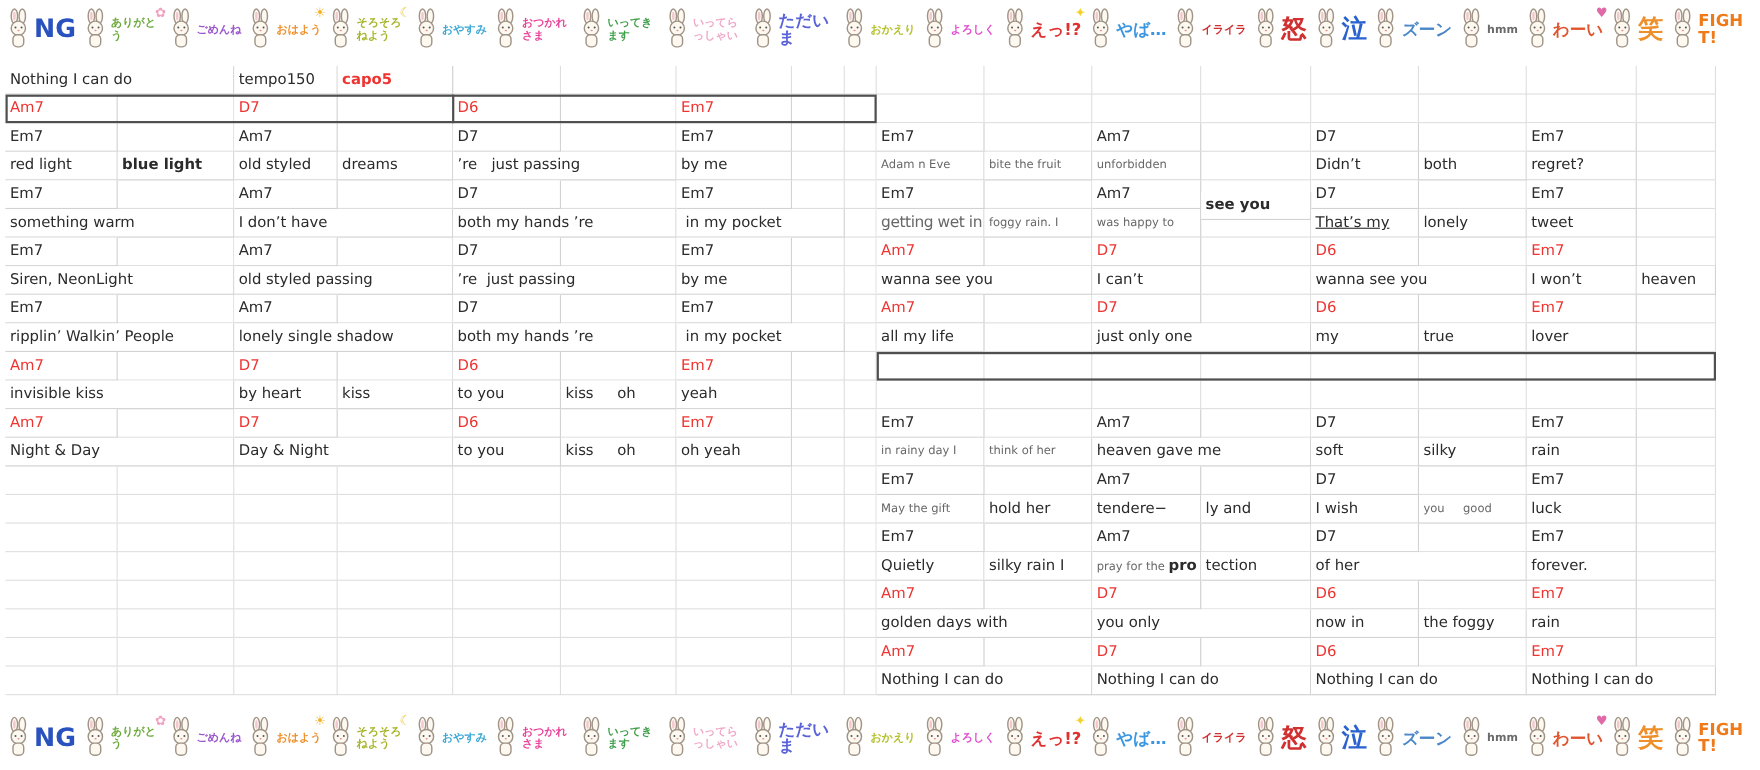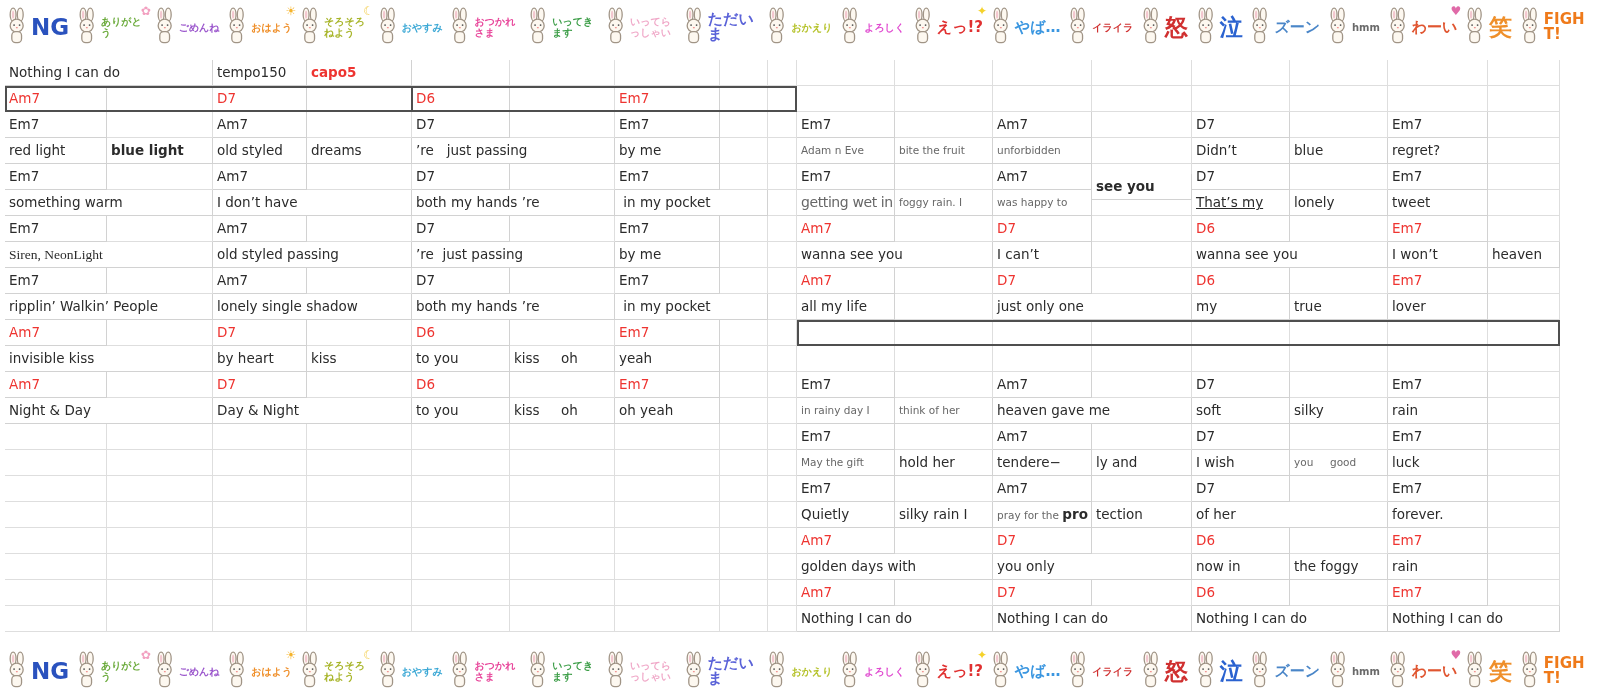--- a/index.html
+++ b/index.html
@@ -776,21 +776,21 @@
         <div class="tcell " style="left: 5px; top: 138px; width: 102px; height: 26px;">red light</div>
         <div class="tcell bold" style="left: 107px; top: 138px; width: 106px; height: 26px;">blue light</div>
         <div class="tcell " style="left: 213px; top: 138px; width: 94px; height: 26px;">old styled</div>
         <div class="tcell " style="left: 307px; top: 138px; width: 105px; height: 26px;">dreams</div>
         <div class="tcell " style="left: 412px; top: 138px; width: 203px; height: 26px;">’re   just passing</div>
         <div class="tcell " style="left: 615px; top: 138px; width: 105px; height: 26px;">by me</div>
         <div class="tcell sg" style="left: 797px; top: 138px; width: 98px; height: 26px;">Adam n Eve</div>
         <div class="tcell sg" style="left: 895px; top: 138px; width: 98px; height: 26px;">bite the fruit</div>
         <div class="tcell sg" style="left: 993px; top: 138px; width: 99px; height: 26px;">unforbidden</div>
         <div class="tcell " style="left: 1192px; top: 138px; width: 98px; height: 26px;">Didn’t</div>
-        <div class="tcell " style="left: 1290px; top: 138px; width: 98px; height: 26px;">blue</div>
+        <div class="tcell " style="left: 1290px; top: 138px; width: 98px; height: 26px;">both</div>
         <div class="tcell " style="left: 1388px; top: 138px; width: 100px; height: 26px;">regret?</div>
         <div class="tcell " style="left: 5px; top: 164px; width: 102px; height: 26px;">Em7</div>
         <div class="tcell " style="left: 213px; top: 164px; width: 94px; height: 26px;">Am7</div>
         <div class="tcell " style="left: 412px; top: 164px; width: 98px; height: 26px;">D7</div>
         <div class="tcell " style="left: 615px; top: 164px; width: 105px; height: 26px;">Em7</div>
         <div class="tcell " style="left: 797px; top: 164px; width: 98px; height: 26px;">Em7</div>
         <div class="tcell " style="left: 993px; top: 164px; width: 99px; height: 26px;">Am7</div>
         <div class="tcell " style="left: 1192px; top: 164px; width: 98px; height: 26px;">D7</div>
         <div class="tcell " style="left: 1388px; top: 164px; width: 100px; height: 26px;">Em7</div>
         <div class="tcell " style="left: 5px; top: 190px; width: 208px; height: 26px;">something warm</div>
@@ -805,21 +805,21 @@
         <div class="tcell " style="left: 1290px; top: 190px; width: 98px; height: 26px;">lonely</div>
         <div class="tcell " style="left: 1388px; top: 190px; width: 100px; height: 26px;">tweet</div>
         <div class="tcell " style="left: 5px; top: 216px; width: 102px; height: 26px;">Em7</div>
         <div class="tcell " style="left: 213px; top: 216px; width: 94px; height: 26px;">Am7</div>
         <div class="tcell " style="left: 412px; top: 216px; width: 98px; height: 26px;">D7</div>
         <div class="tcell " style="left: 615px; top: 216px; width: 105px; height: 26px;">Em7</div>
         <div class="tcell red" style="left: 797px; top: 216px; width: 98px; height: 26px; color: rgb(238, 52, 48);">Am7</div>
         <div class="tcell red" style="left: 993px; top: 216px; width: 99px; height: 26px; color: rgb(238, 52, 48);">D7</div>
         <div class="tcell red" style="left: 1192px; top: 216px; width: 98px; height: 26px; color: rgb(238, 52, 48);">D6</div>
         <div class="tcell red" style="left: 1388px; top: 216px; width: 100px; height: 26px; color: rgb(238, 52, 48);">Em7</div>
-        <div class="tcell " style="left: 5px; top: 242px; width: 208px; height: 26px; font-family: Liberation Serif, serif;">Siren, NeonLight</div>
+        <div class="tcell " style="left: 5px; top: 242px; width: 208px; height: 26px;">Siren, NeonLight</div>
         <div class="tcell " style="left: 213px; top: 242px; width: 199px; height: 26px;">old styled passing</div>
         <div class="tcell " style="left: 412px; top: 242px; width: 203px; height: 26px;">’re  just passing</div>
         <div class="tcell " style="left: 615px; top: 242px; width: 105px; height: 26px;">by me</div>
         <div class="tcell " style="left: 797px; top: 242px; width: 196px; height: 26px;">wanna see you</div>
         <div class="tcell " style="left: 993px; top: 242px; width: 99px; height: 26px;">I can’t</div>
         <div class="tcell " style="left: 1192px; top: 242px; width: 196px; height: 26px;">wanna see you</div>
         <div class="tcell " style="left: 1388px; top: 242px; width: 100px; height: 26px;">I won’t</div>
         <div class="tcell " style="left: 1488px; top: 242px; width: 72px; height: 26px;">heaven</div>
         <div class="tcell " style="left: 5px; top: 268px; width: 102px; height: 26px;">Em7</div>
         <div class="tcell " style="left: 213px; top: 268px; width: 94px; height: 26px;">Am7</div>

